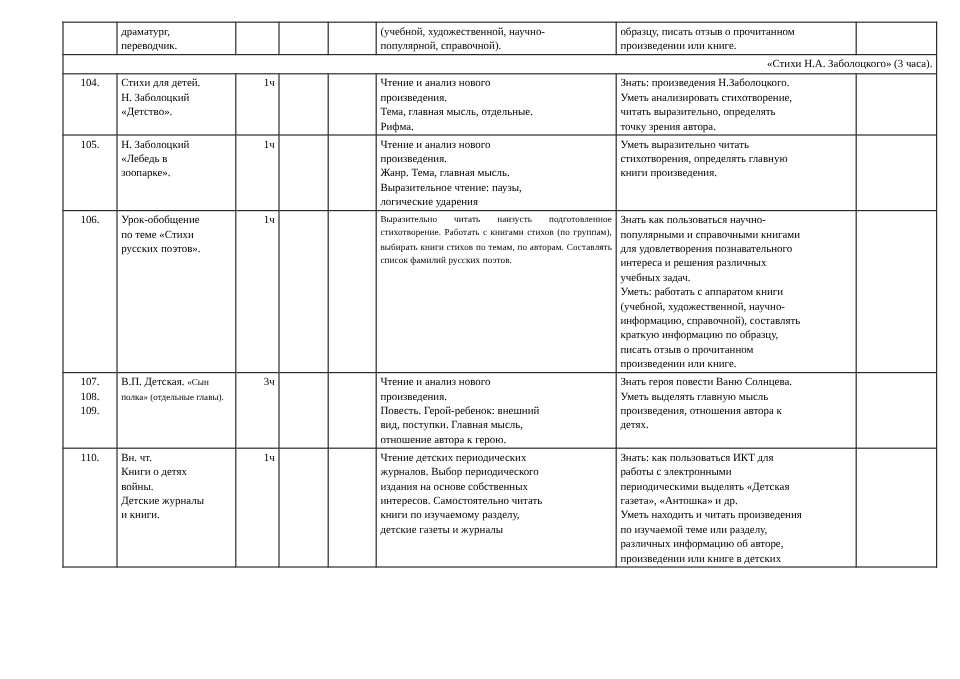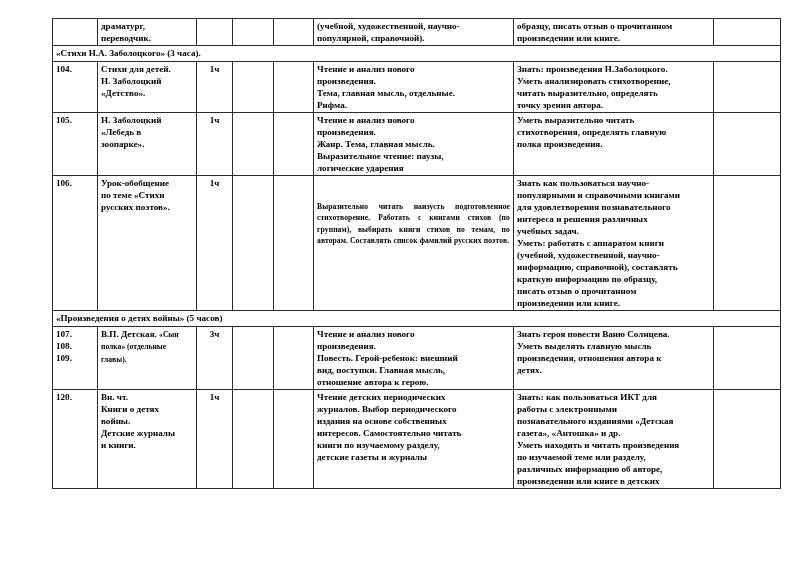--- a/index.html
+++ b/index.html
@@ -22,62 +22,60 @@
   }
   table.plan {
     position: absolute;
     left: 52px;
     top: 18px;
     width: 728px;
     border-collapse: collapse;
     table-layout: fixed;
     font-size: 9.1px;
     line-height: 1.32;
-    font-weight: bold;
   }
   table.plan td {
     border: 1px solid #2b2b2b;
     vertical-align: top;
     padding: 1px 3px 1px 3px;
     word-wrap: break-word;
     overflow: hidden;
   }
   
   col.c1 { width: 45px; }
   col.c2 { width: 99px; }
   col.c3 { width: 36px; }
   col.c4 { width: 41px; }
   col.c5 { width: 40px; }
   col.c6 { width: 200px; }
   col.c7 { width: 200px; }
   col.c8 { width: 67px; }
 
   td.numcell {
-    text-align: left;
+    text-align: center;
     padding-right: 5px;
     white-space: nowrap;
   }
   td.numcell .numline { display: block; }
   td.hours {
-    text-align: center;
+    text-align: right;
   }
   td.section {
-    text-align: left;
+    text-align: right;
     padding-top: 1px;
     padding-bottom: 1px;
     height: 13px;
     margin-left: 15px;
   }
   .just {
     text-align: justify;
     text-align-last: left;
     font-size: 7.6px;
     line-height: 1.5;
     letter-spacing: 0.1px;
-    margin-top: 24px;
   }
   .small {
     font-size: 7.6px;
     line-height: 1.35;
   }
   .ln { display: block; }
 </style>
 </head>
 <body>
 
@@ -161,21 +159,21 @@
         <td>
           <span class="ln">Чтение и анализ нового</span>
           <span class="ln">произведения.</span>
           <span class="ln">Жанр. Тема, главная мысль.</span>
           <span class="ln">Выразительное чтение: паузы,</span>
           <span class="ln">логические ударения</span>
         </td>
         <td>
           <span class="ln">Уметь выразительно читать</span>
           <span class="ln">стихотворения, определять главную</span>
-          <span class="ln">полка произведения.</span>
+          <span class="ln">книги произведения.</span>
         </td>
         <td></td>
       </tr>
 
       <tr>
         <td class="numcell">
           <span class="numline">106.</span>
         </td>
         <td>
           <span class="ln">Урок-обобщение</span>
@@ -197,23 +195,20 @@
           <span class="ln">Уметь: работать с аппаратом книги</span>
           <span class="ln">(учебной, художественной, научно-</span>
           <span class="ln">информацию, справочной), составлять</span>
           <span class="ln">краткую информацию по образцу,</span>
           <span class="ln">писать отзыв о прочитанном</span>
           <span class="ln">произведении или книге.</span>
         </td>
         <td></td>
       </tr>
 
-      <tr>
-        <td class="section" colspan="8">«Произведения о детях войны» (5 часов)</td>
-      </tr>
 
       <tr>
         <td class="numcell">
           <span class="numline">107.</span>
           <span class="numline">108.</span>
           <span class="numline">109.</span>
         </td>
         <td>
           <span>В.П. Детская. </span><span class="small">«Сын полка» (отдельные главы).</span>
         </td>
@@ -231,21 +226,21 @@
           <span class="ln">Знать героя повести Ваню Солнцева.</span>
           <span class="ln">Уметь выделять главную мысль</span>
           <span class="ln">произведения, отношения автора к</span>
           <span class="ln">детях.</span>
         </td>
         <td></td>
       </tr>
 
       <tr>
         <td class="numcell">
-          <span class="numline">120.</span>
+          <span class="numline">110.</span>
         </td>
         <td>
           <span class="ln">Вн. чт.</span>
           <span class="ln">Книги о детях</span>
           <span class="ln">войны.</span>
           <span class="ln">Детские журналы</span>
           <span class="ln">и книги.</span>
         </td>
         <td class="hours">1ч</td>
         <td></td>
@@ -254,21 +249,21 @@
           <span class="ln">Чтение детских периодических</span>
           <span class="ln">журналов. Выбор периодического</span>
           <span class="ln">издания на основе собственных</span>
           <span class="ln">интересов. Самостоятельно читать</span>
           <span class="ln">книги по изучаемому разделу,</span>
           <span class="ln">детские газеты и журналы</span>
         </td>
         <td>
           <span class="ln">Знать: как пользоваться ИКТ для</span>
           <span class="ln">работы с электронными</span>
-          <span class="ln">познавательного изданиями «Детская</span>
+          <span class="ln">периодическими выделять «Детская</span>
           <span class="ln">газета», «Антошка» и др.</span>
           <span class="ln">Уметь находить и читать произведения</span>
           <span class="ln">по изучаемой теме или разделу,</span>
           <span class="ln">различных информацию об авторе,</span>
           <span class="ln">произведении или книге в детских</span>
         </td>
         <td></td>
       </tr>
 
     </tbody>

